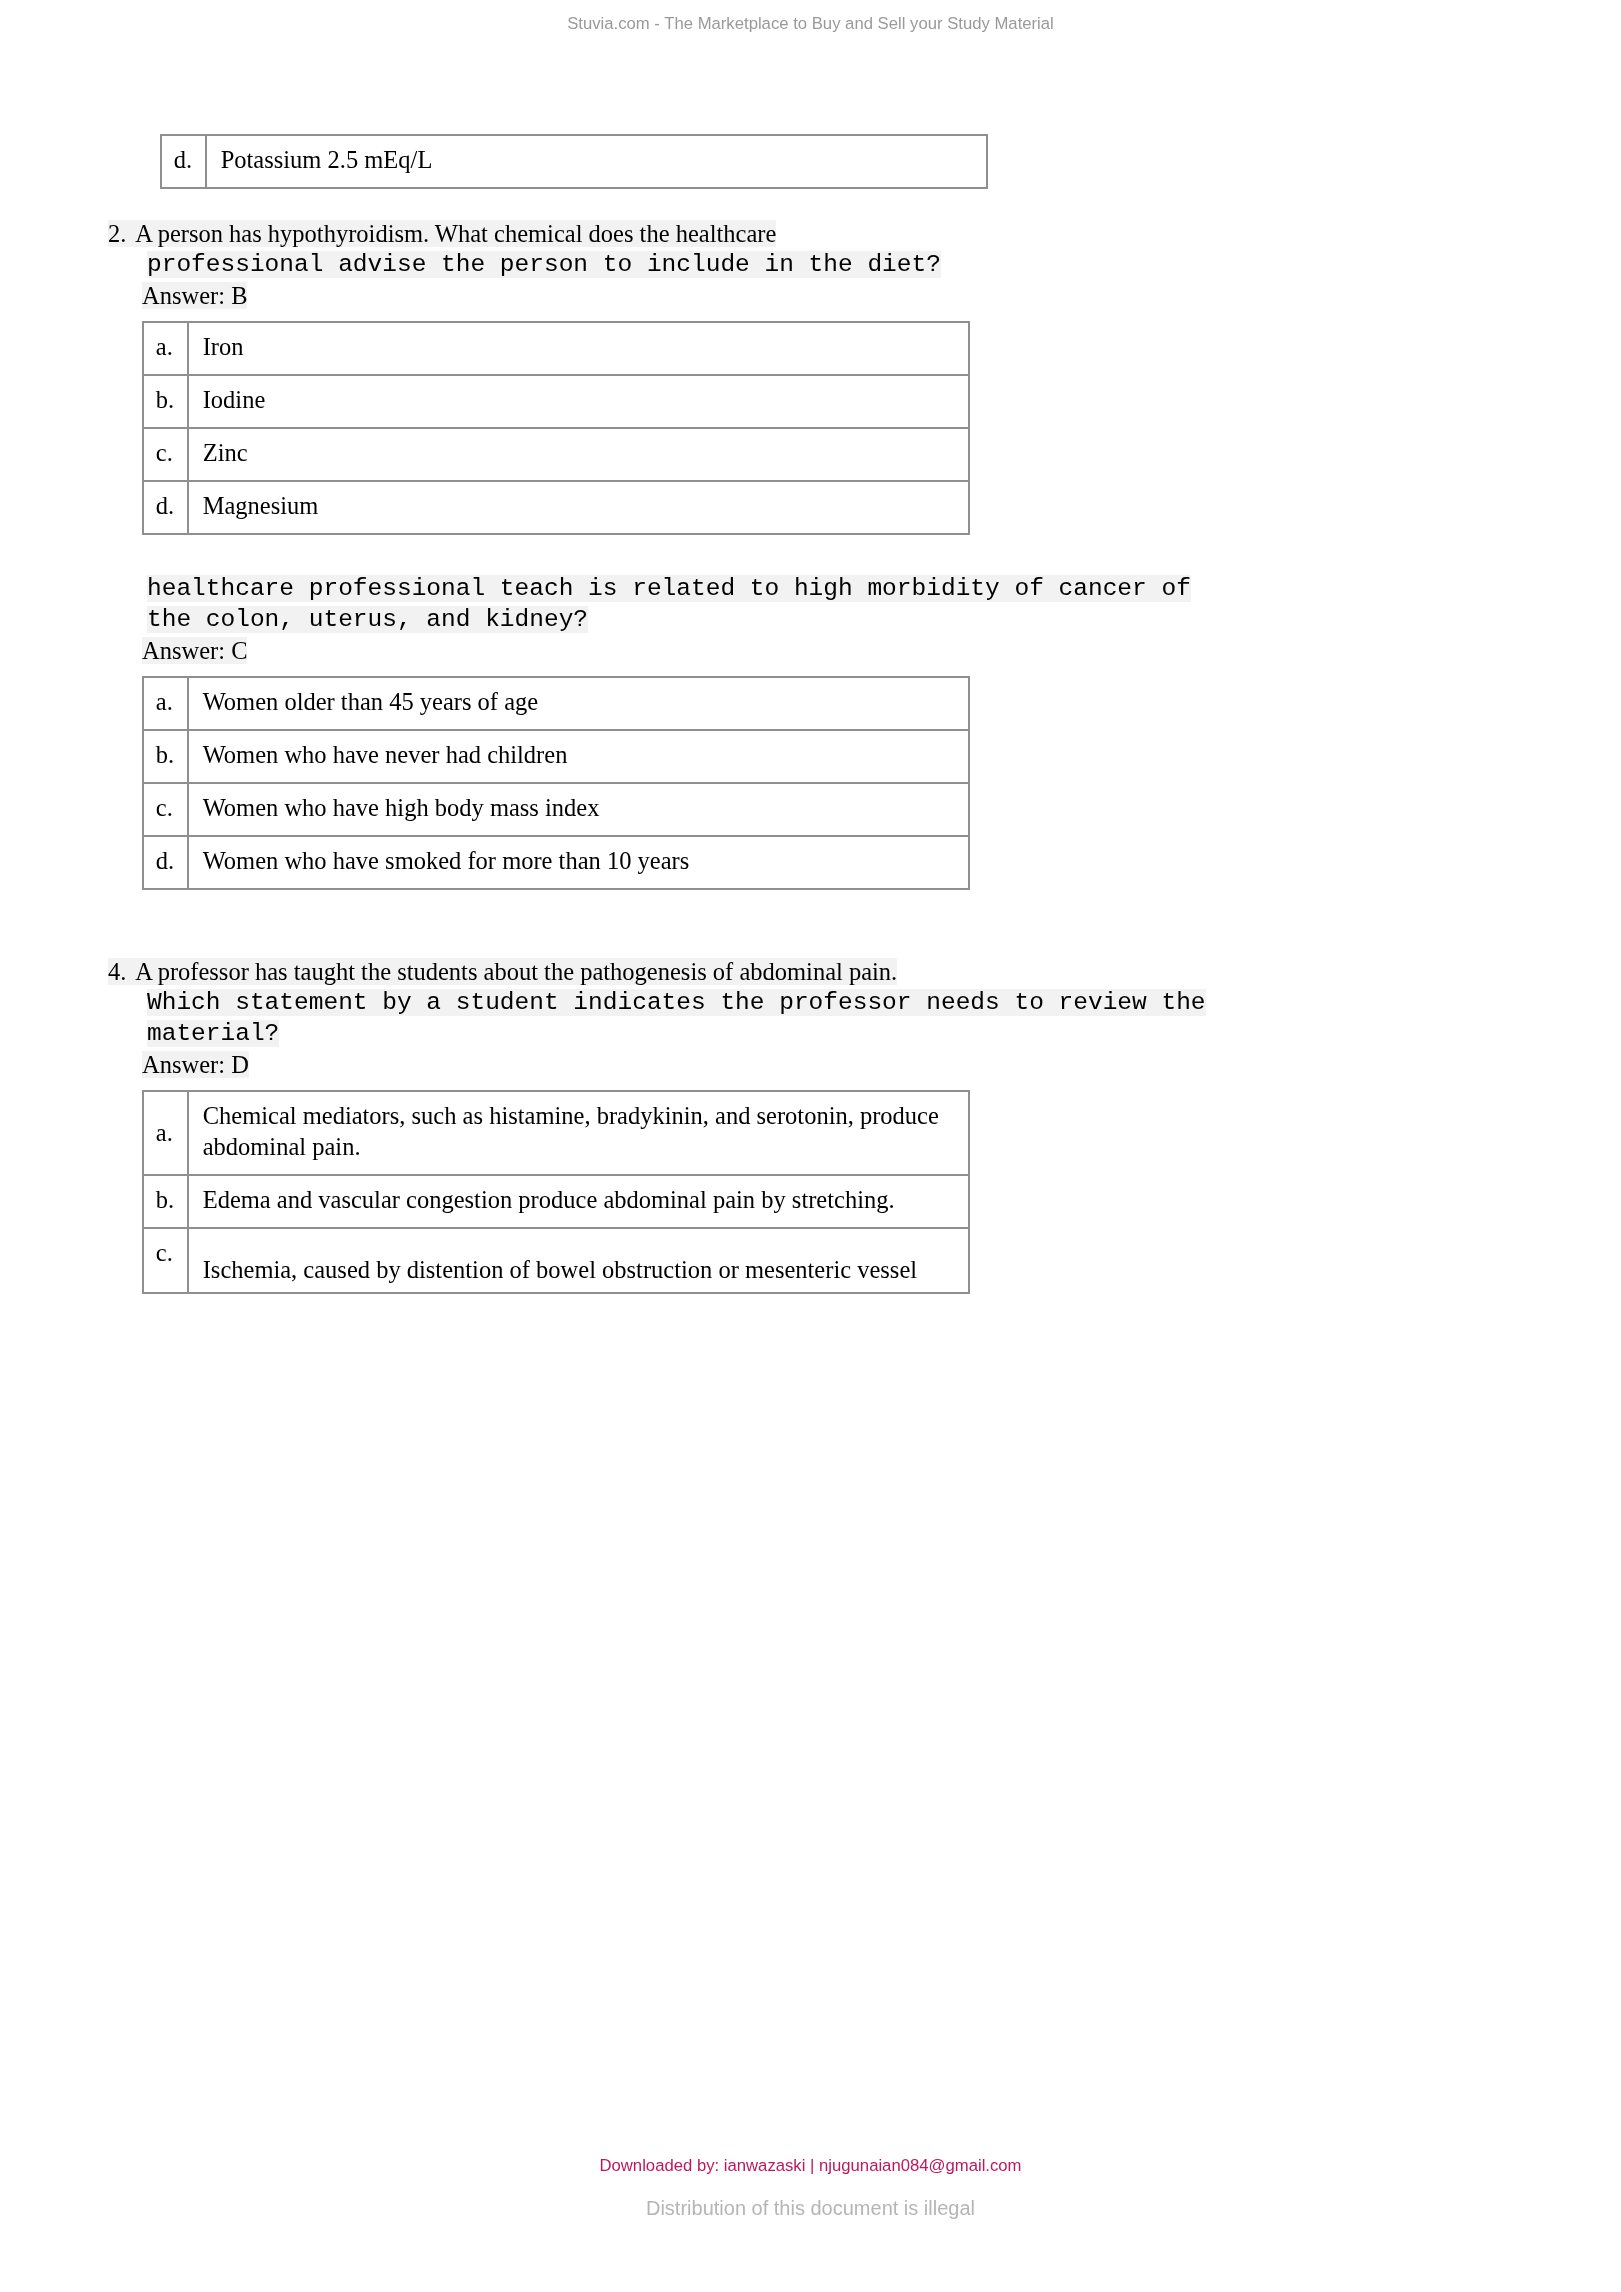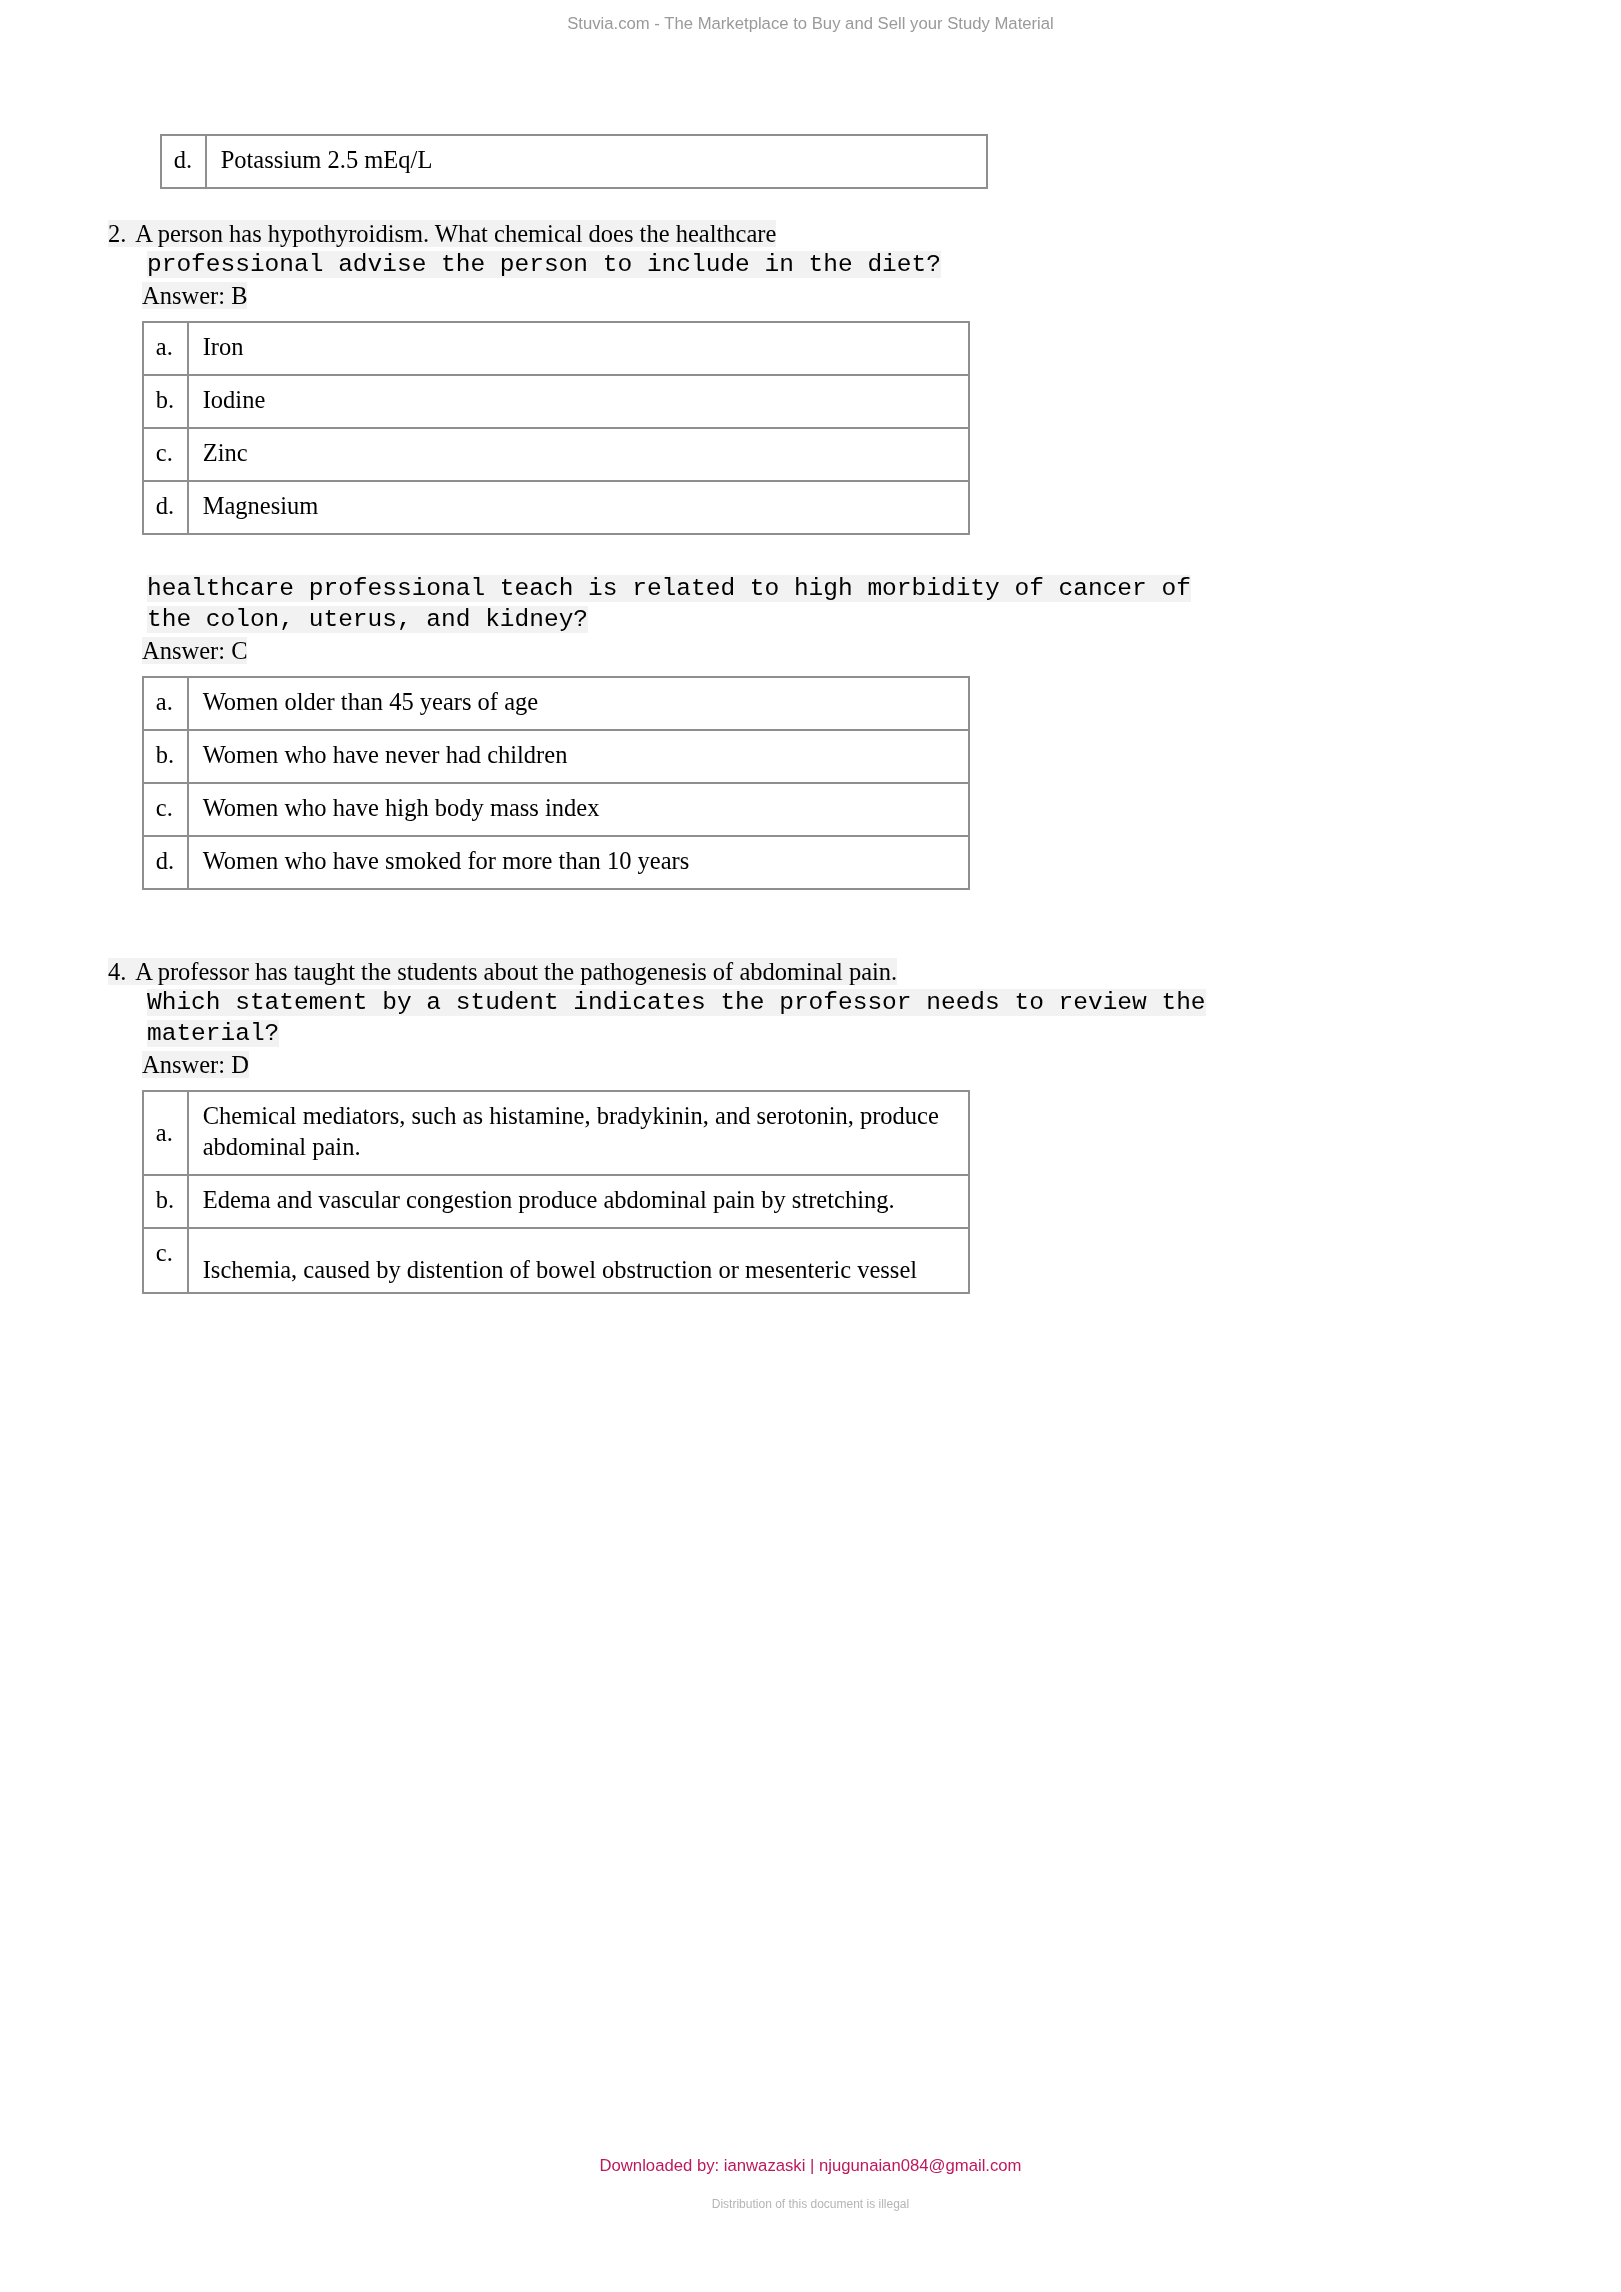--- a/index.html
+++ b/index.html
@@ -33,21 +33,21 @@
     font-size: 16.7px;
     color: #be185d;
   }
   .footer-line2 {
     position: absolute;
     top: 2197px;
     left: 0;
     width: 100%;
     text-align: center;
     font-family: "Liberation Sans", "DejaVu Sans", sans-serif;
-    font-size: 12px;
+    font-size: 20px;
     color: #b5b5b5;
   }
   .question {
     position: absolute;
     left: 108px;
     width: 912px;
     font-size: 24.5px;
     line-height: 31px;
   }
   .q-line { white-space: nowrap; }

